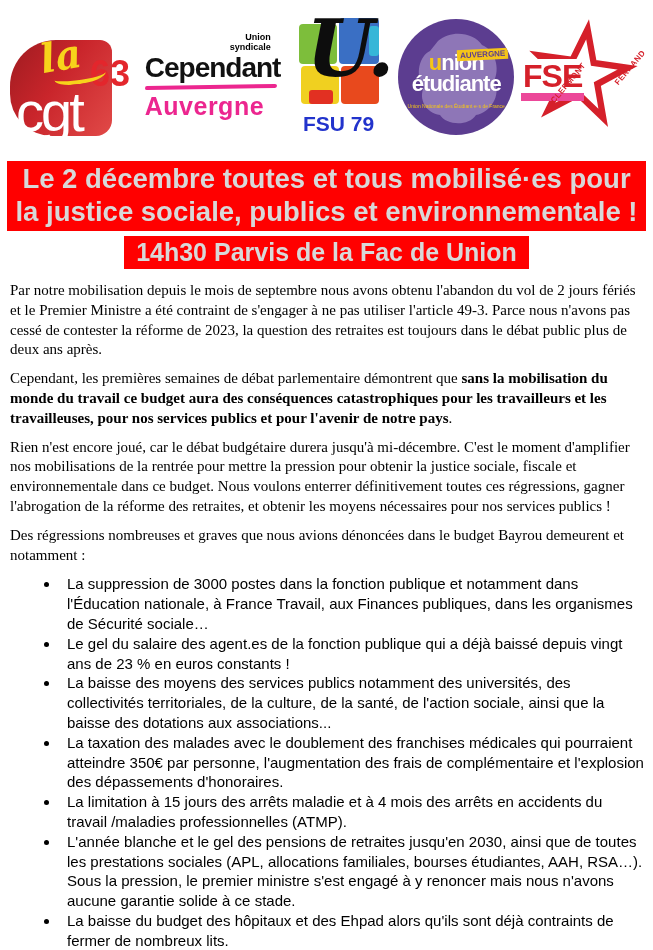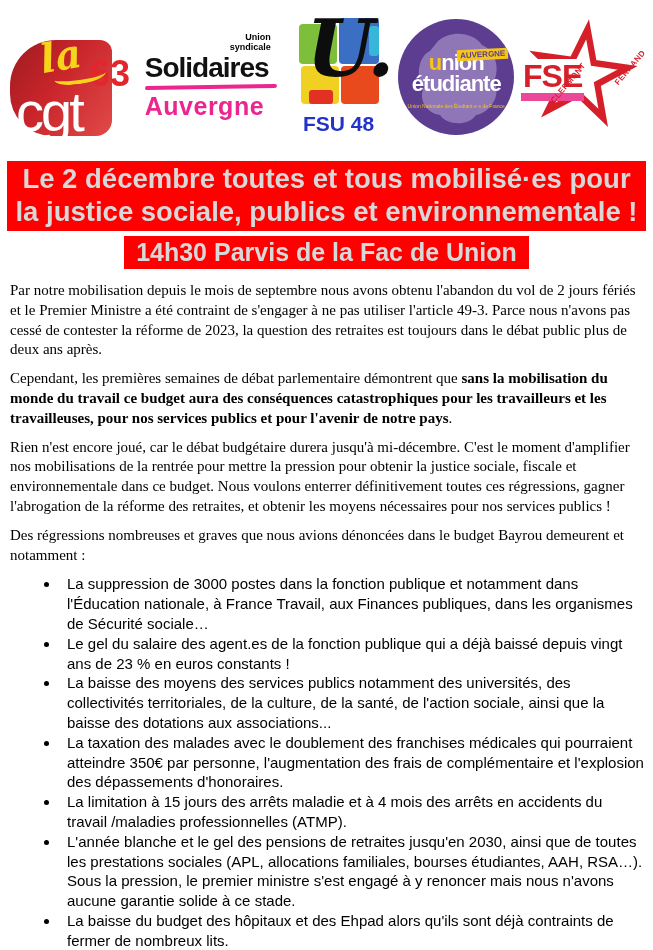--- a/index.html
+++ b/index.html
@@ -141,36 +141,36 @@
       <div class="cgt-shape"></div>
       <div class="cgt-la">la</div>
       <div class="cgt-swash"></div>
       <div class="cgt-word">cgt</div>
       <div class="cgt-num">63</div>
     </div>
 
     <div class="logo-sol">
       <div class="sol-union">Union
 syndicale</div>
-      <div class="sol-name">Solidaires</div>
+      <div class="sol-name">Cependant</div>
       <div class="sol-line"></div>
       <div class="sol-region">Auvergne</div>
     </div>
 
     <div class="logo-fsu">
       <div class="fsu-grid">
         <div class="fsu-c fsu-tl"></div>
         <div class="fsu-c fsu-tr"></div>
         <div class="fsu-c fsu-trc"></div>
         <div class="fsu-c fsu-bl"></div>
         <div class="fsu-c fsu-blr"></div>
         <div class="fsu-c fsu-br"></div>
         <div class="fsu-u">U.</div>
       </div>
-      <div class="fsu-label">FSU 48</div>
+      <div class="fsu-label">FSU 79</div>
     </div>
 
     <div class="logo-ue">
       <svg class="ue-map" width="96" height="104" viewBox="0 0 96 104">
         <path d="M30,16 C44,4 66,8 74,20 C88,26 92,44 86,56 C94,70 82,88 68,90 C60,102 38,100 32,90 C18,88 10,74 16,62 C6,50 12,30 22,26 Z" fill="#8e76b7"></path>
       </svg>
       <div class="ue-text">
         <div class="ue-l1"><span class="ue-u">u</span><span>nion</span></div>
         <div class="ue-l2">étudiante</div>
         <div class="ue-tag">AUVERGNE</div>

